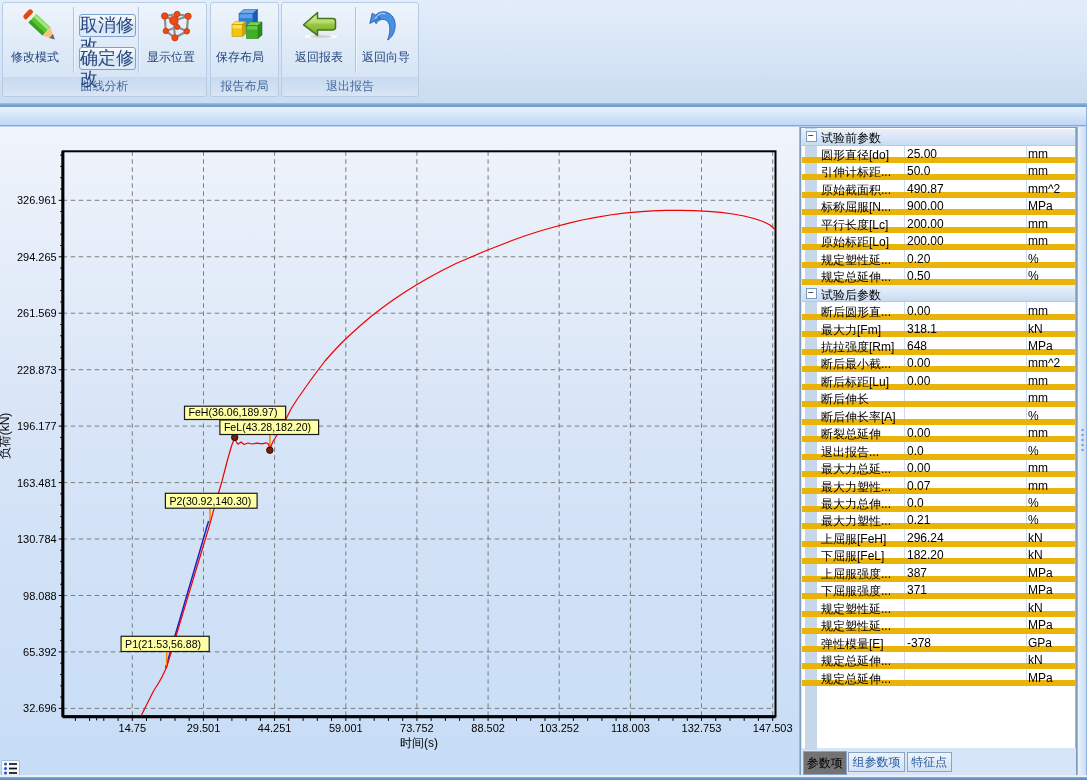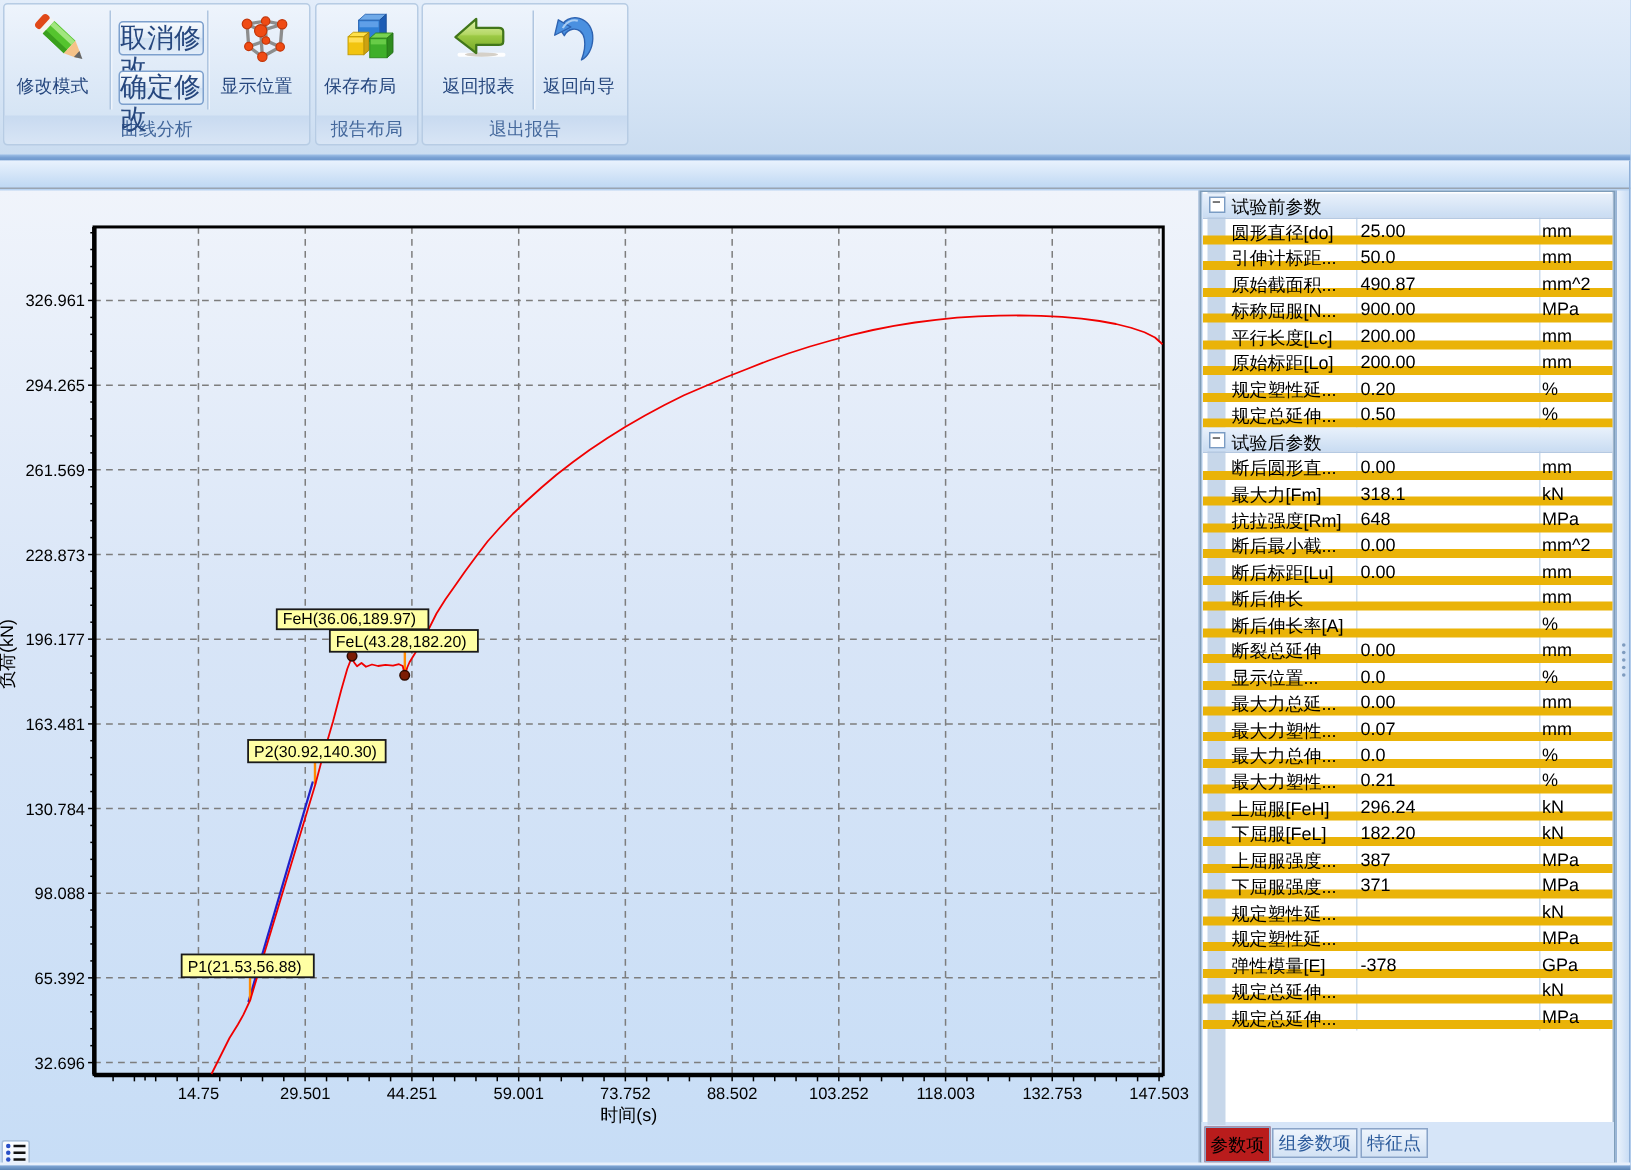--- a/index.html
+++ b/index.html
@@ -21,21 +21,21 @@
 .grow .gbox{position:absolute;left:3.5px;top:2.5px;width:11px;height:11px;background:#fff;border:1px solid #7a9cc4;font-size:10px;line-height:8px;text-align:center;color:#000}
 .grow .gtxt{position:absolute;left:19px;top:1.5px;color:#000}
 .drow{position:absolute;left:0;width:274px;height:17.45px;border-bottom:6px solid #eab308;font-size:12px;color:#000;z-index:2}
 .drow .cn{position:absolute;left:19px;top:1.5px}
 .drow .cv{position:absolute;left:105px;top:1.5px}
 .drow .cu{position:absolute;left:226px;top:1.5px}
 #colsep1{position:absolute;left:102px;top:17px;width:1px;height:541.5px;background:#ccdcee}
 #colsep2{position:absolute;left:223.5px;top:17px;width:1px;height:541.5px;background:#ccdcee}
 #tabs{position:absolute;left:0;right:0;bottom:0;height:27px;background:#d6e5f8}
 .tab{position:absolute;font-size:12px;text-align:center;border:1px solid #8aa4c8}
-#tab1{left:2px;top:2.5px;width:43.5px;height:24px;background:#b91c1c;color:#000;line-height:23px}
+#tab1{left:2px;top:2.5px;width:43.5px;height:24px;background:#737373;color:#000;line-height:23px}
 #tab2{left:47px;top:3.5px;width:57px;height:20.5px;background:linear-gradient(#eef4fc,#d3e2f4);color:#2b5a9b;line-height:19px}
 #tab3{left:106px;top:3.5px;width:44.5px;height:20.5px;background:linear-gradient(#eef4fc,#d3e2f4);color:#2b5a9b;line-height:19px}
 #splitter{position:absolute;left:1077px;top:127px;width:10px;height:649px;background:linear-gradient(90deg,#eaf2fc,#c6dbf4);border-left:1px solid #98b4d6}
 #prebar{position:absolute;left:0;top:775px;width:1087px;height:2px;background:#e8f0fb}
 #bottombar{position:absolute;left:0;top:777px;width:1087px;height:3px;background:linear-gradient(#82a8d6,#5c84b4)}
 .icon{position:absolute}
 </style></head>
 <body>
 <div id="ribbon">
   <div class="rgroup" style="left:2px;width:205px">
@@ -397,21 +397,21 @@
         <span class="cn">断后伸长率[A]</span>
         <span class="cv"></span>
         <span class="cu">%</span>
       </div>
       <div class="drow" style="top:296.7px">
         <span class="cn">断裂总延伸</span>
         <span class="cv">0.00</span>
         <span class="cu">mm</span>
       </div>
       <div class="drow" style="top:314.1px">
-        <span class="cn">显示位置...</span>
+        <span class="cn">退出报告...</span>
         <span class="cv">0.0</span>
         <span class="cu">%</span>
       </div>
       <div class="drow" style="top:331.6px">
         <span class="cn">最大力总延...</span>
         <span class="cv">0.00</span>
         <span class="cu">mm</span>
       </div>
       <div class="drow" style="top:349.0px">
         <span class="cn">最大力塑性...</span>

